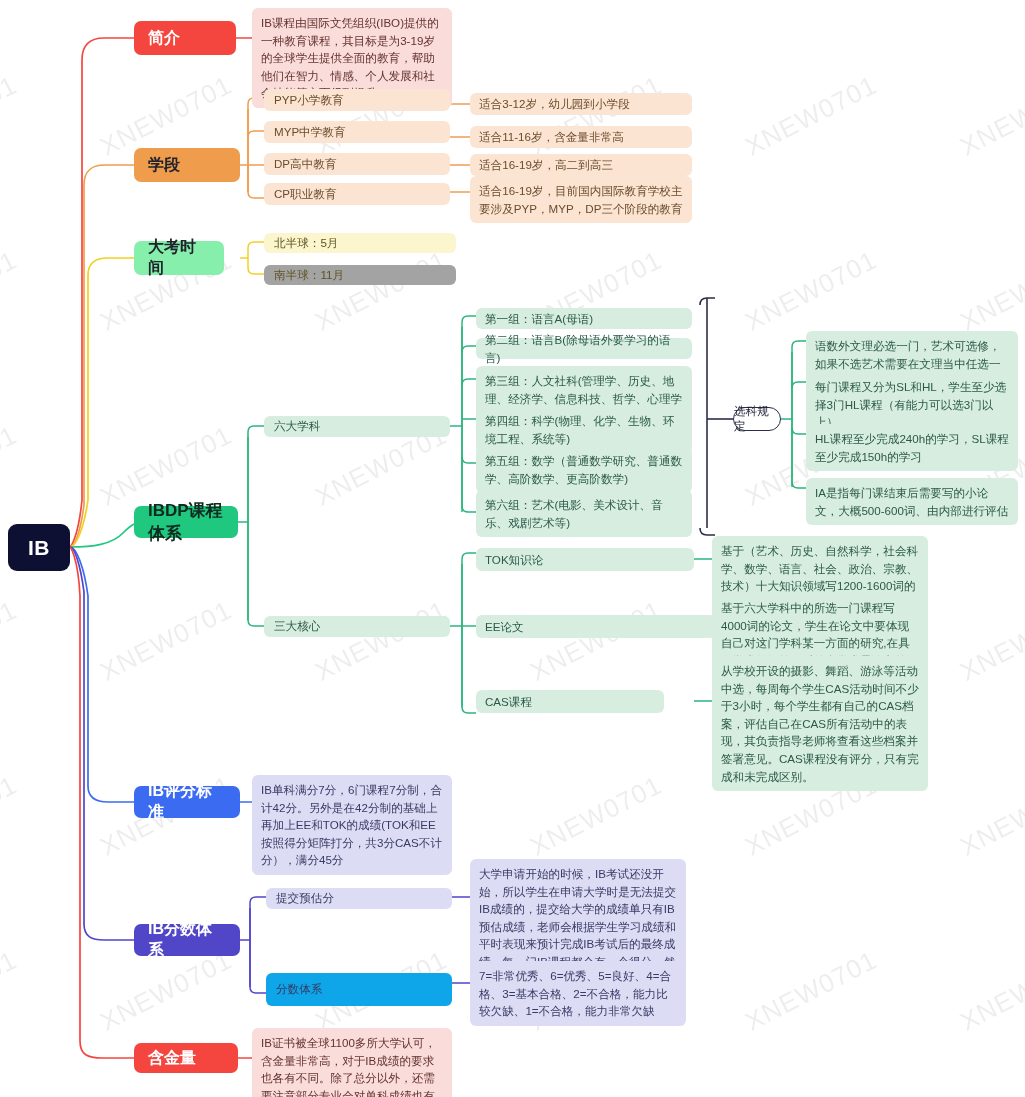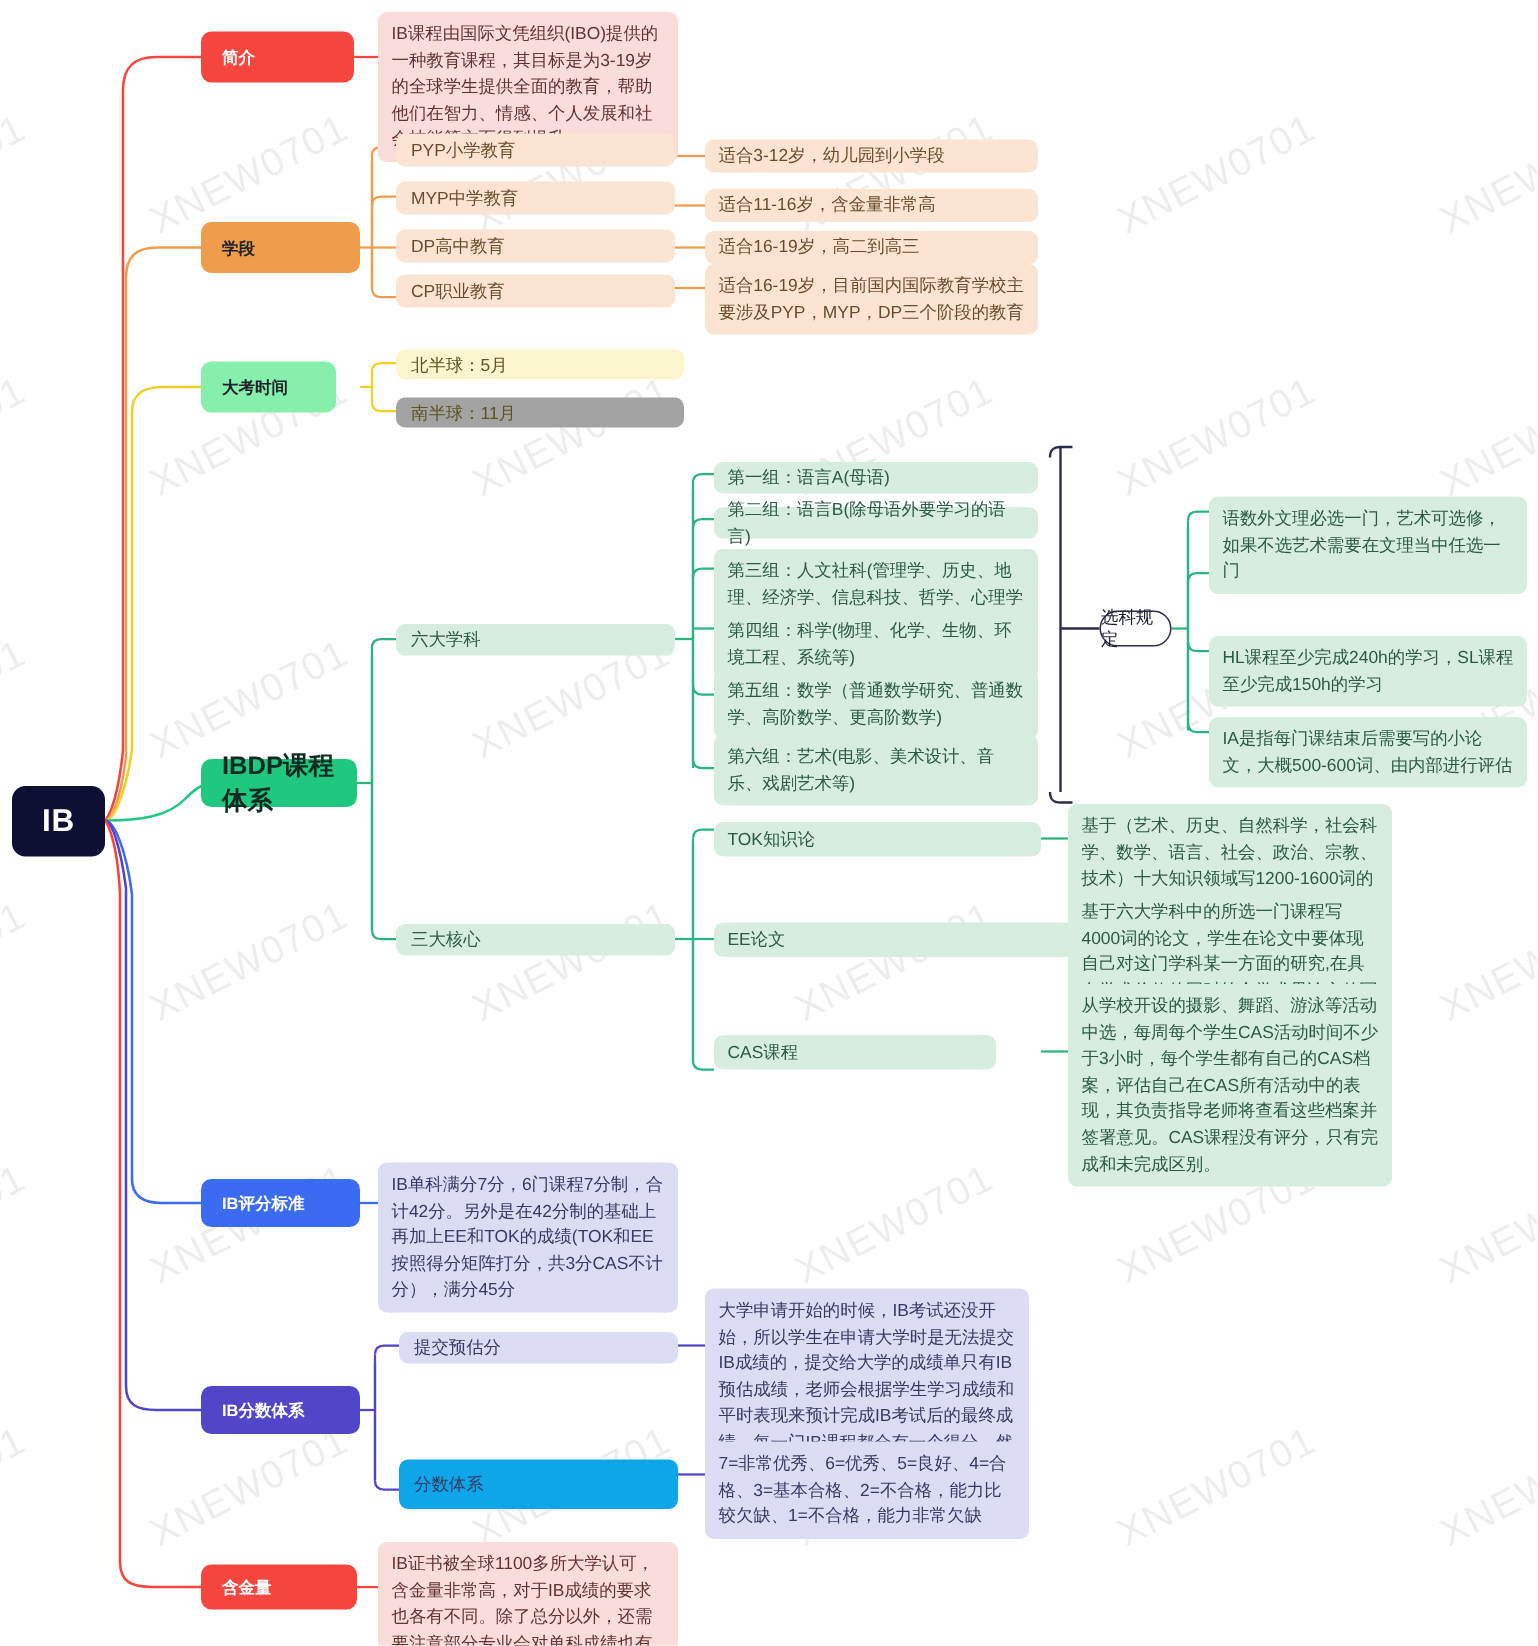--- a/index.html
+++ b/index.html
@@ -24,21 +24,21 @@
   
   .node{position:absolute;z-index:3;box-sizing:border-box;}
 
   .root{
     background:#0d1033;color:#ffffff;border-radius:9px;
     display:flex;align-items:center;justify-content:center;
     font-size:21px;font-weight:700;letter-spacing:.5px;
   }
   .lvl1{
     border-radius:7px;display:flex;align-items:center;
-    padding:0 14px;font-size:11px;font-weight:700;color:#fff;
+    padding:0 14px;font-size:16px;font-weight:700;color:#fff;
   }
   .leaf{
     border-radius:6px;box-sizing:border-box;
     padding:6px 9px;font-size:11.6px;line-height:1.52;
     display:flex;align-items:center;
   }
   .leaf.top{align-items:flex-start;}
   .mid{
     border-radius:6px;padding:6px 10px;font-size:11.6px;
     display:flex;align-items:center;
@@ -282,20 +282,23 @@
     <span>第六组：艺术(电影、美术设计、音乐、戏剧艺术等)</span>
   </div>
 
   <div class="node pill" style="left:733px;top:407px;width:48px;height:24px;">
     <span>选科规定</span>
   </div>
 
   <div class="node leaf top" style="left:806px;top:331px;width:212px;min-height:36px;background:#d6ede0;color:#2c5a47;">
     <span>语数外文理必选一门，艺术可选修，如果不选艺术需要在文理当中任选一门</span>
   </div>
+  <div class="node leaf top" style="left:806px;top:372px;width:212px;min-height:36px;background:#d6ede0;color:#2c5a47;">
+    <span>每门课程又分为SL和HL，学生至少选择3门HL课程（有能力可以选3门以上）</span>
+  </div>
   <div class="node leaf top" style="left:806px;top:424px;width:212px;min-height:36px;background:#d6ede0;color:#2c5a47;">
     <span>HL课程至少完成240h的学习，SL课程至少完成150h的学习</span>
   </div>
   <div class="node leaf top" style="left:806px;top:478px;width:212px;min-height:36px;background:#d6ede0;color:#2c5a47;">
     <span>IA是指每门课结束后需要写的小论文，大概500-600词、由内部进行评估</span>
   </div>
 
   <div class="node mid" style="left:264px;top:616px;width:186px;height:21px;background:#d6ede0;color:#2c5a47;">
     <span>三大核心</span>
   </div>

